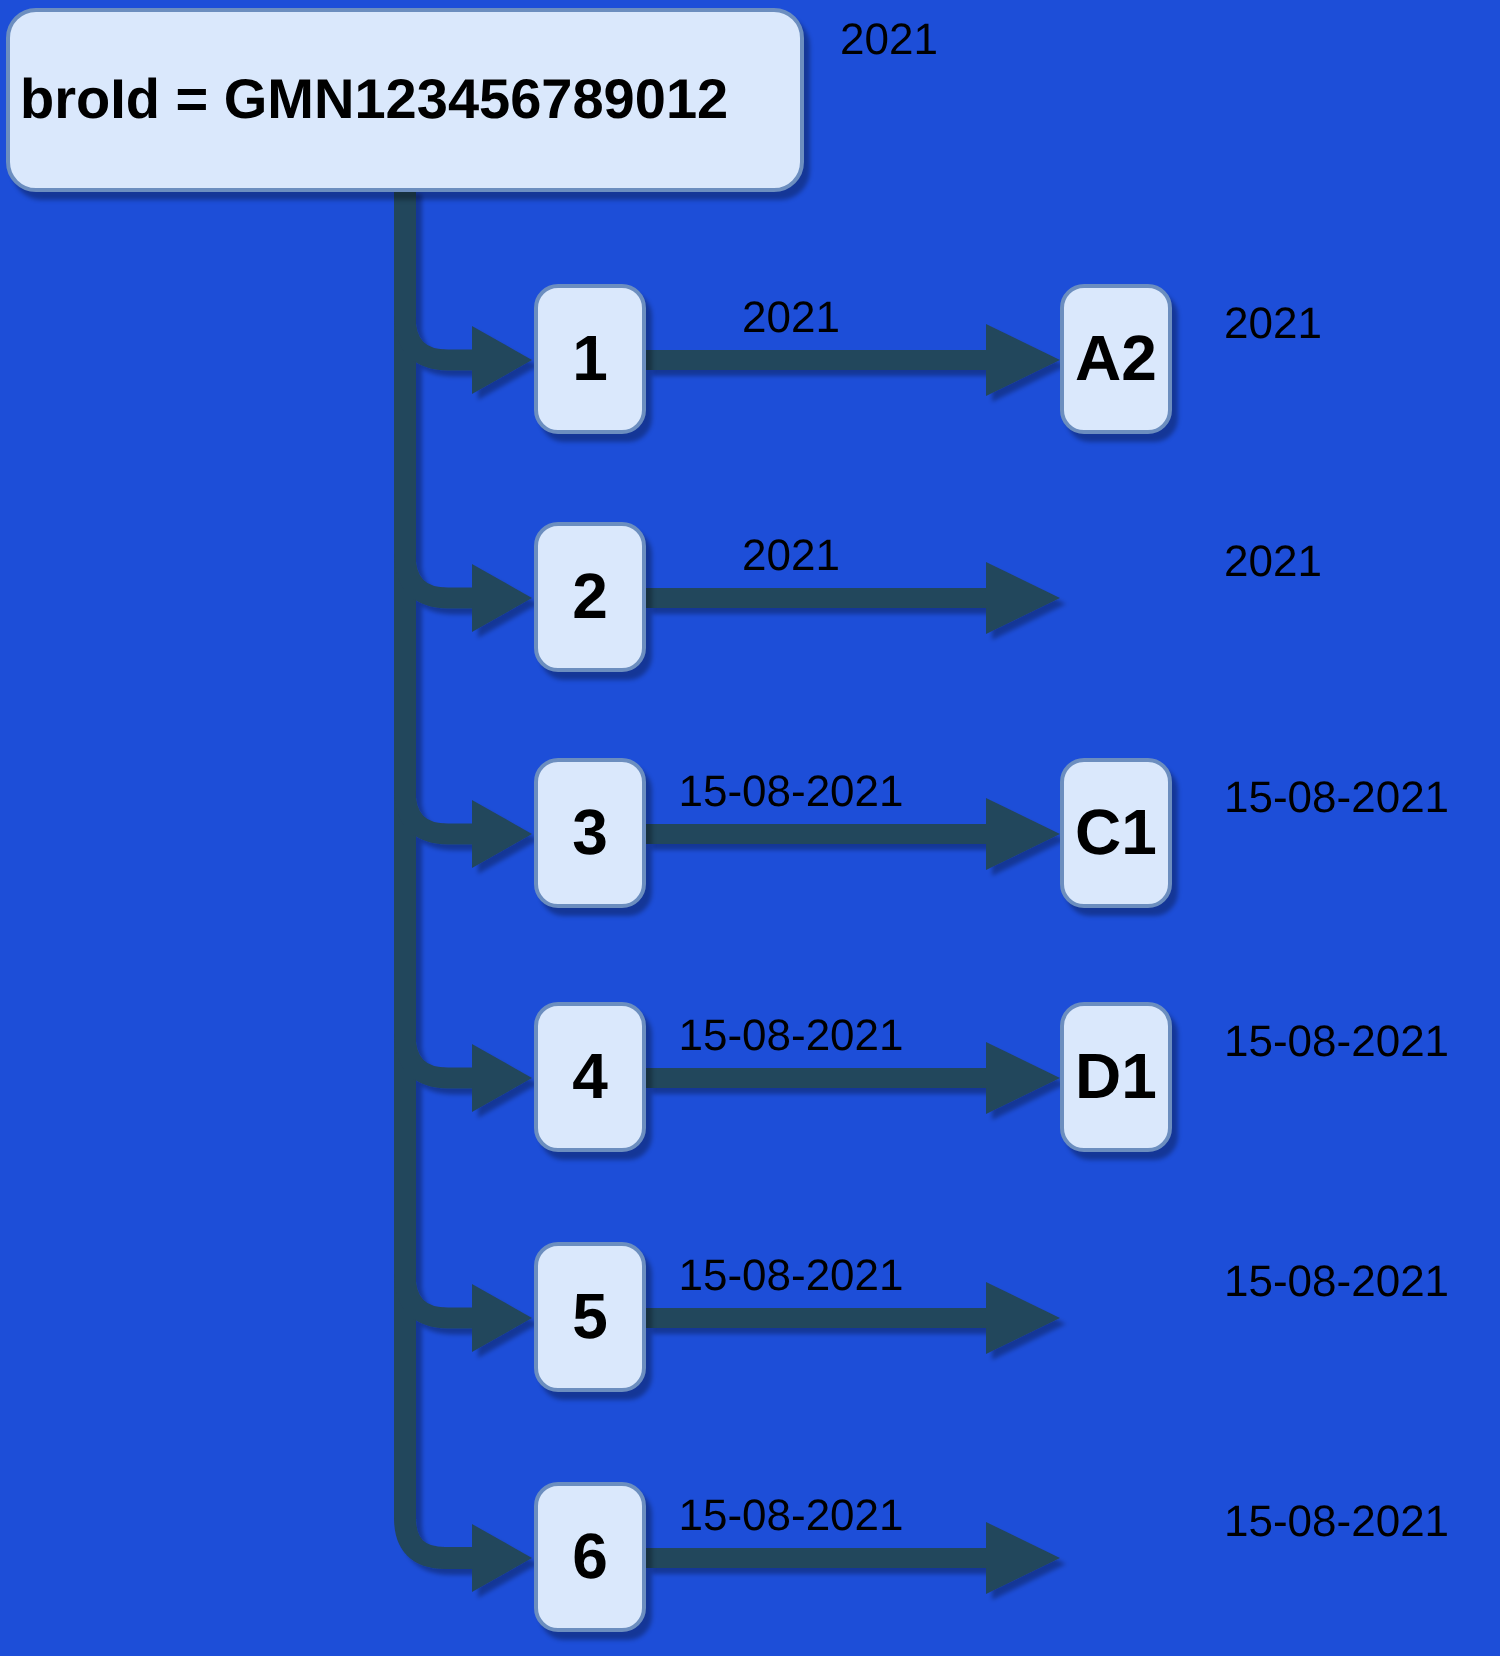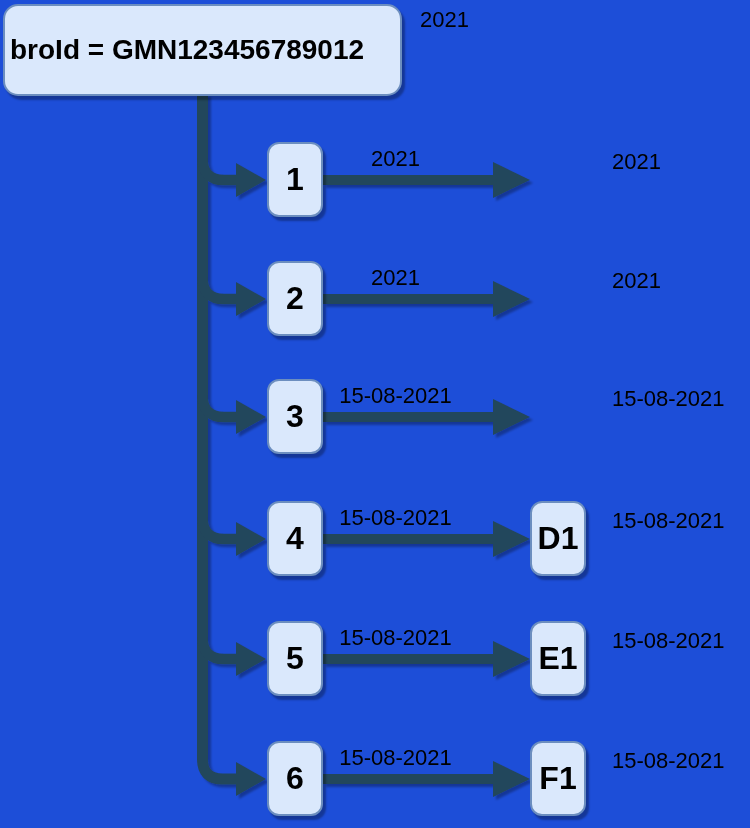--- a/index.html
+++ b/index.html
@@ -85,49 +85,49 @@
   </svg>
 
   <div class="root-box">
     <div class="line">broId = GMN123456789012</div>
   </div>
   <div class="root-year">2021</div>
 
   <div class="row" style="top:142px">
     <div class="node num">1</div>
     <div class="edge-label">2021</div>
+    <div class="node target">A2</div>
     <div class="side-label">2021</div>
   </div>
 
   <div class="row" style="top:261px">
     <div class="node num">2</div>
     <div class="edge-label">2021</div>
     <div class="side-label">2021</div>
   </div>
 
   <div class="row" style="top:379px">
     <div class="node num">3</div>
     <div class="edge-label">15-08-2021</div>
+    <div class="node target">C1</div>
     <div class="side-label">15-08-2021</div>
   </div>
 
   <div class="row" style="top:501px">
     <div class="node num">4</div>
     <div class="edge-label">15-08-2021</div>
     <div class="node target">D1</div>
     <div class="side-label">15-08-2021</div>
   </div>
 
   <div class="row" style="top:621px">
     <div class="node num">5</div>
     <div class="edge-label">15-08-2021</div>
-    <div class="node target">E1</div>
     <div class="side-label">15-08-2021</div>
   </div>
 
   <div class="row" style="top:741px">
     <div class="node num">6</div>
     <div class="edge-label">15-08-2021</div>
-    <div class="node target">F1</div>
     <div class="side-label">15-08-2021</div>
   </div>
 
 </div>
 
 </body></html>

